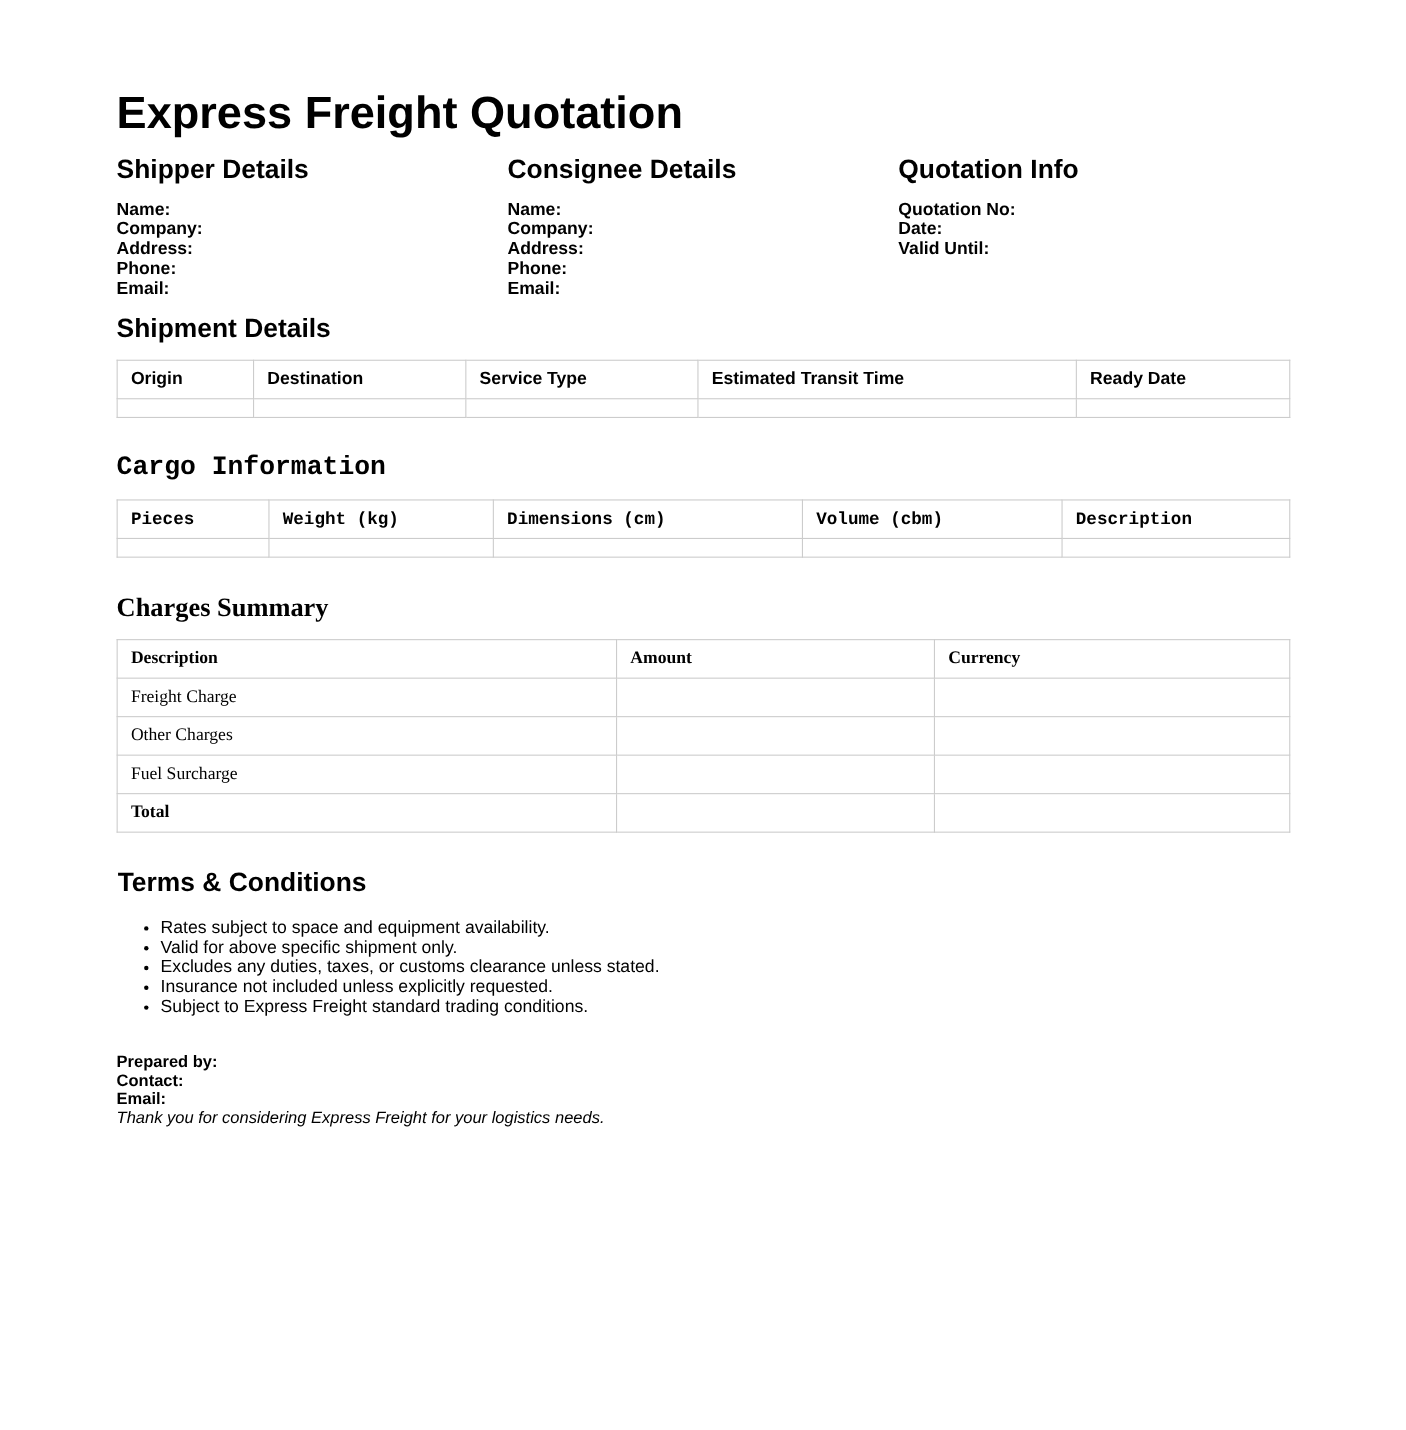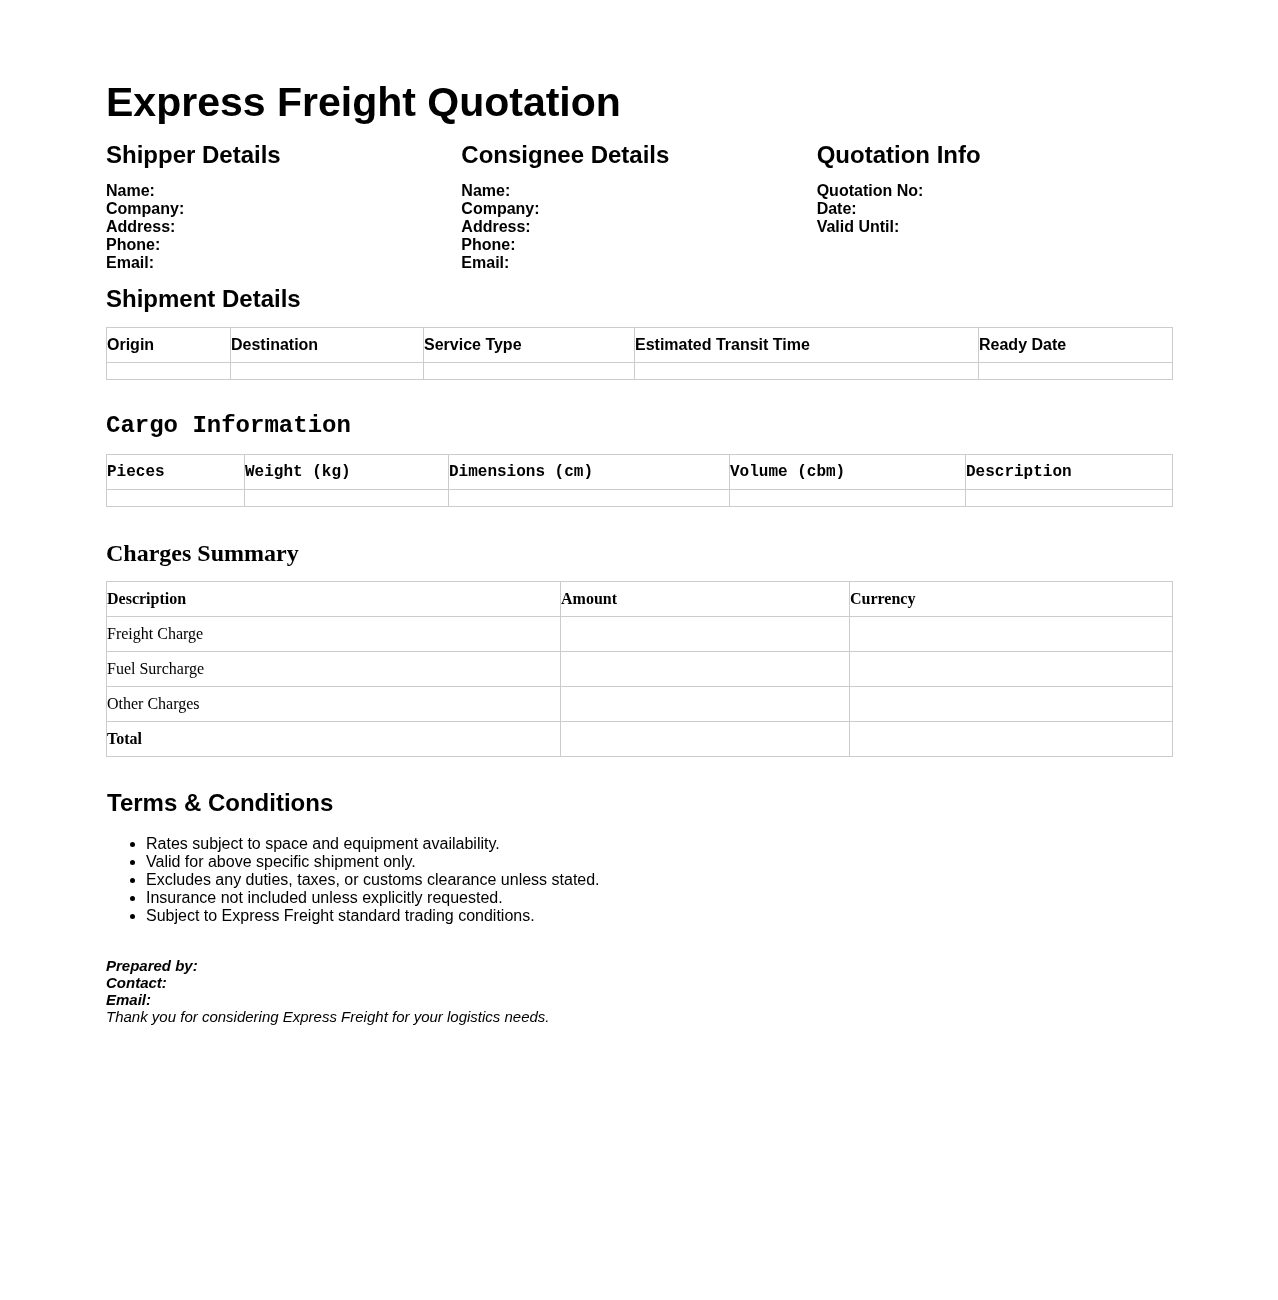--- a/index.html
+++ b/index.html
@@ -17,29 +17,29 @@
     .col h2, .sec h2 {
       margin: 0; font-size: 24px; font-weight: bold; line-height: 24px;
     }
     .fields { margin-top: 15px; }
     .field { font-size: 16px; font-weight: bold; line-height: 18px; }
     .sec { position: absolute; left: 0; width: 1066px; }
     table {
       border-collapse: collapse; width: 1066px; margin-top: 16px;
       font-size: 16px; table-layout: fixed;
     }
-    th, td { border: 1px solid #cccccc; text-align: left; padding: 0 0; }
+    th, td { border: 1px solid #cccccc; text-align: left; padding: 0 12px; }
     th { font-weight: bold; height: 34px; }
     td.empty { height: 16px; padding: 0; }
     .charges td { height: 34px; }
     .charges td.total { font-weight: bold; }
     ul { margin: 20px 0 0 0; padding-left: 40px; font-size: 16px; line-height: 18px; }
     li { margin: 0; }
     .footer { position: absolute; top: 957px; left: 0; font-size: 15px; line-height: 17px; }
-    .footer .lbl { font-weight: bold; font-style: italic; }
+    .footer .lbl { font-weight: bold; }
     .footer .thanks { font-style: italic; }
   </style>
 </head>
 <body>
 
 <div class="page">
   <h1>Express Freight Quotation</h1>
 
   <div class="cols">
     <div class="col">
@@ -149,26 +149,26 @@
           <th>Currency</th>
         </tr>
       </thead>
       <tbody>
         <tr>
           <td>Freight Charge</td>
           <td></td>
           <td></td>
         </tr>
         <tr>
-          <td>Fuel Surcharge</td>
+          <td>Other Charges</td>
           <td></td>
           <td></td>
         </tr>
         <tr>
-          <td>Other Charges</td>
+          <td>Fuel Surcharge</td>
           <td></td>
           <td></td>
         </tr>
         <tr>
           <td class="total">Total</td>
           <td></td>
           <td></td>
         </tr>
       </tbody>
     </table>

